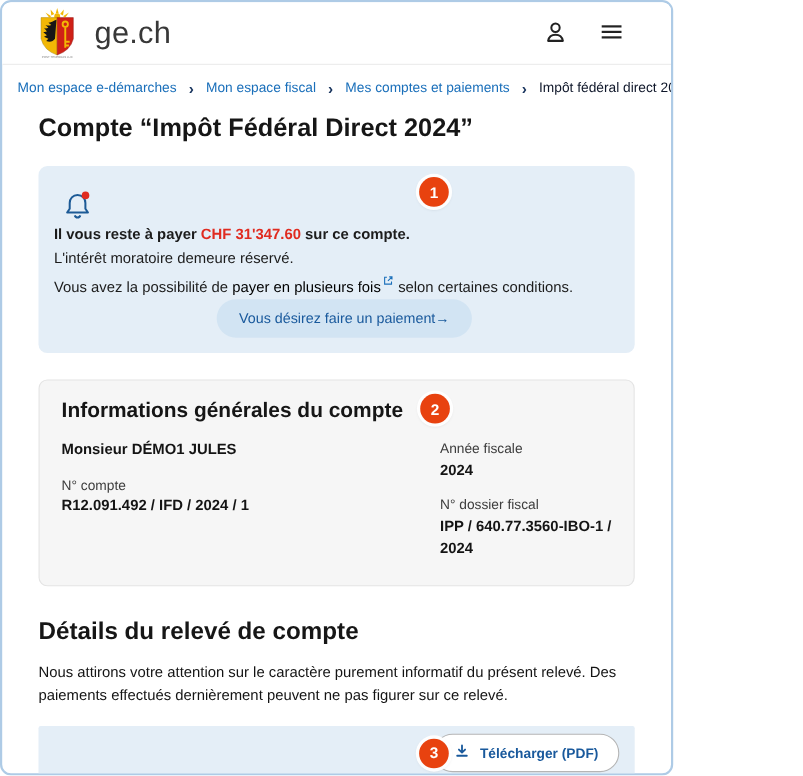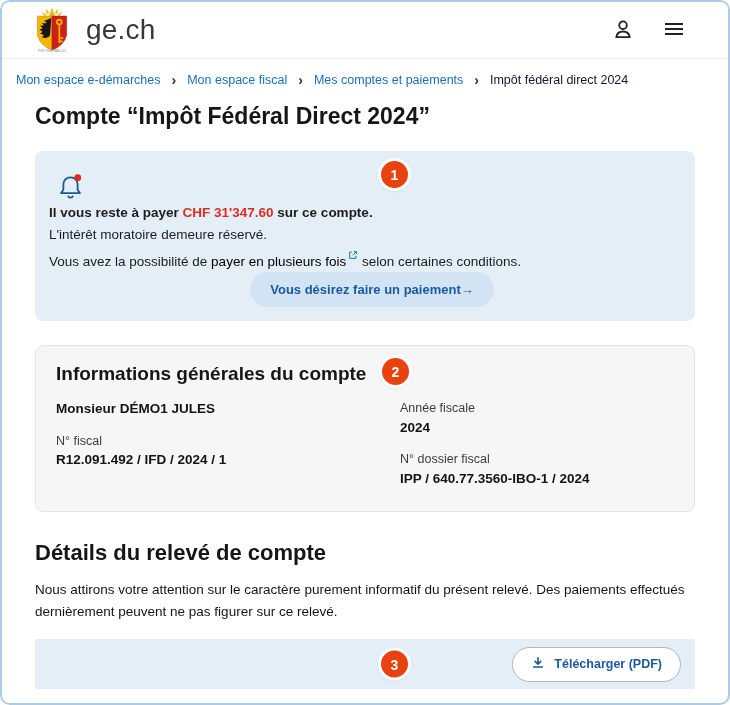--- a/index.html
+++ b/index.html
@@ -3,21 +3,21 @@
 <meta charset="utf-8">
 <style>
   * { margin:0; padding:0; box-sizing:border-box; }
   html,body { background:#fff; }
   body {
     font-family:"Liberation Sans", sans-serif;
     color:#1a1a1a;
     width:730px; height:705px;
   }
   .frame {
-    width:730px; height:705px;
+    width:612px; height:705px;
     border:2px solid #aecbe6;
     border-radius:10px;
     overflow:hidden;
     background:#fff;
     position:relative;
   }
   
   .header {
     display:flex; align-items:center;
     height:57px;
@@ -56,21 +56,21 @@
   .notif-line1 { font-weight:700; }
   .notif-amount { color:#e02b20; }
   .notif-link { color:#000000; cursor:pointer; text-decoration:none; }
   .ext-icon { display:inline-block; vertical-align:super; margin-left:2px; }
   .pay-button {
     align-self:center;
     background:#d2e4f3;
     color:#19599c;
     border:none;
     font-family:inherit;
-    font-size:13px; font-weight:700;
+    font-size:13px; font-weight:400;
     padding:10px 20px;
     border-radius:20px;
     white-space:nowrap;
     cursor:pointer;
     display:flex; align-items:center; gap:0;
     margin-left:14px;
   }
   
   .ann-badge {
     position:absolute;
@@ -217,21 +217,21 @@
 
   <section class="info-card">
     <div class="info-card-title">Informations générales du compte</div>
     <span class="ann-badge badge-2">2</span>
     <div class="info-grid">
       <div>
         <div class="field">
           <div class="field-value">Monsieur DÉMO1 JULES</div>
         </div>
         <div class="field">
-          <div class="field-label">N° fiscal</div>
+          <div class="field-label">N° compte</div>
           <div class="field-value">R12.091.492 / IFD / 2024 / 1</div>
         </div>
       </div>
       <div>
         <div class="field">
           <div class="field-label">Année fiscale</div>
           <div class="field-value">2024</div>
         </div>
         <div class="field">
           <div class="field-label">N° dossier fiscal</div>

